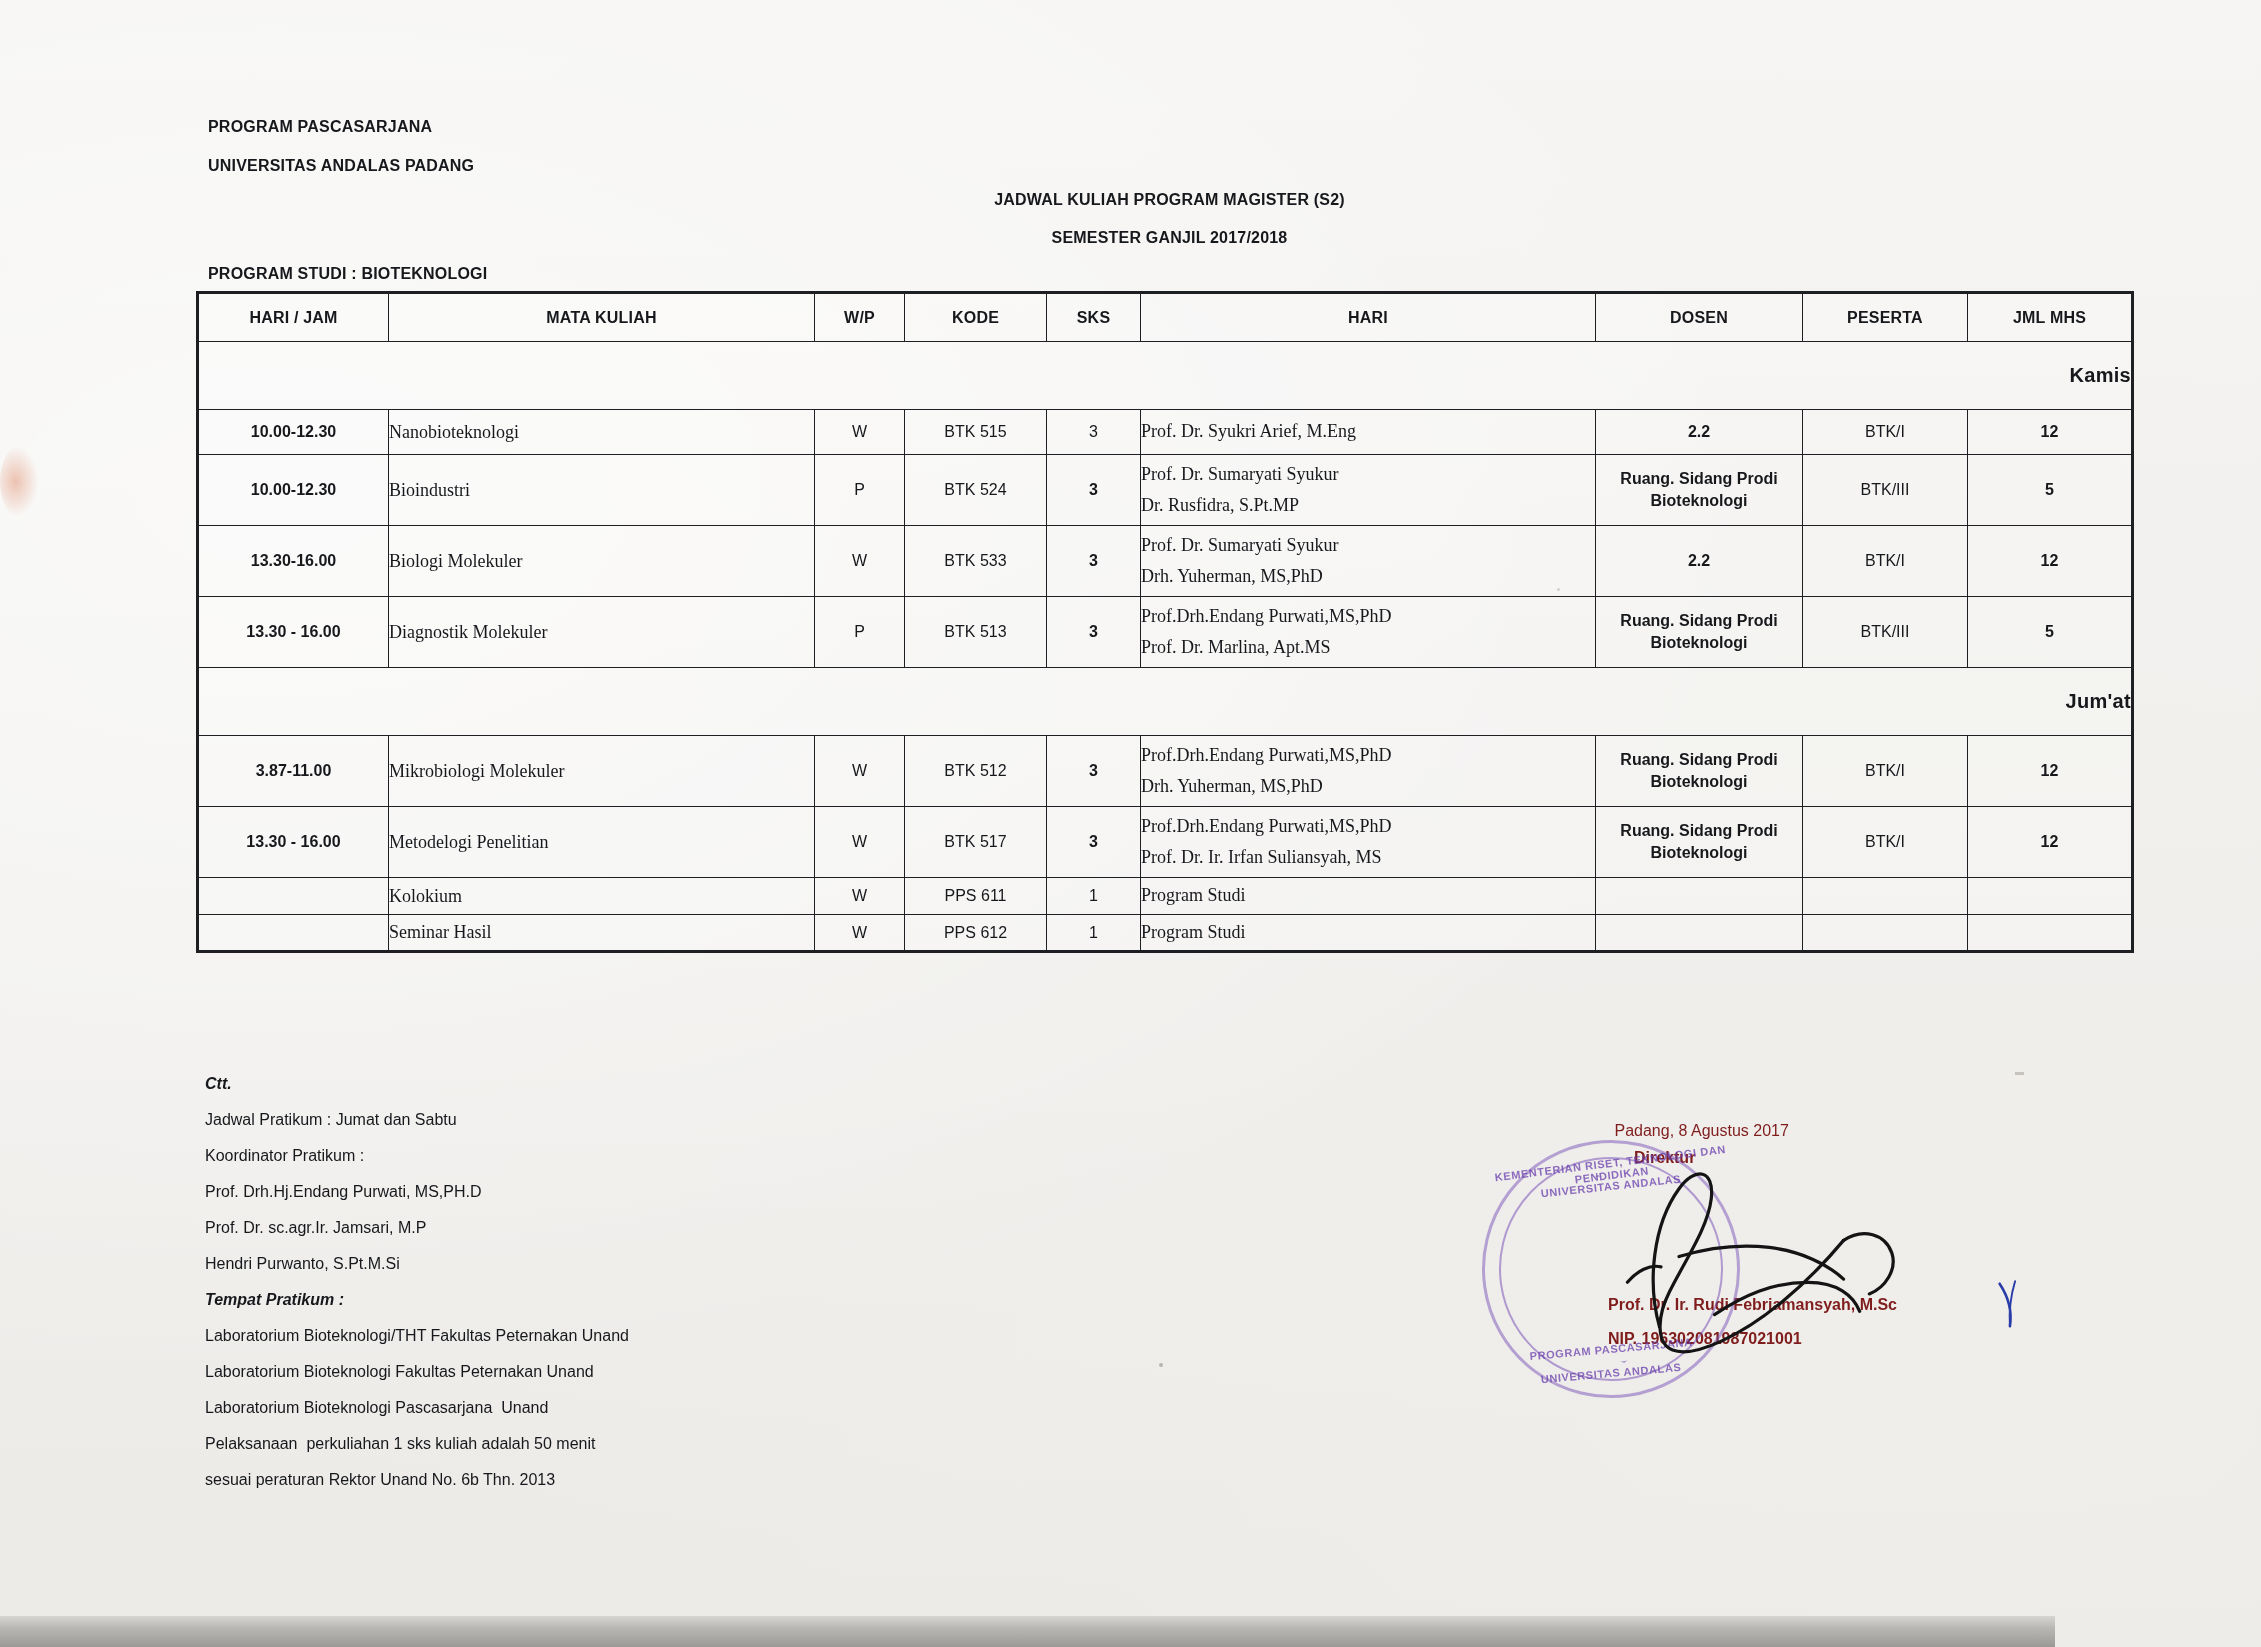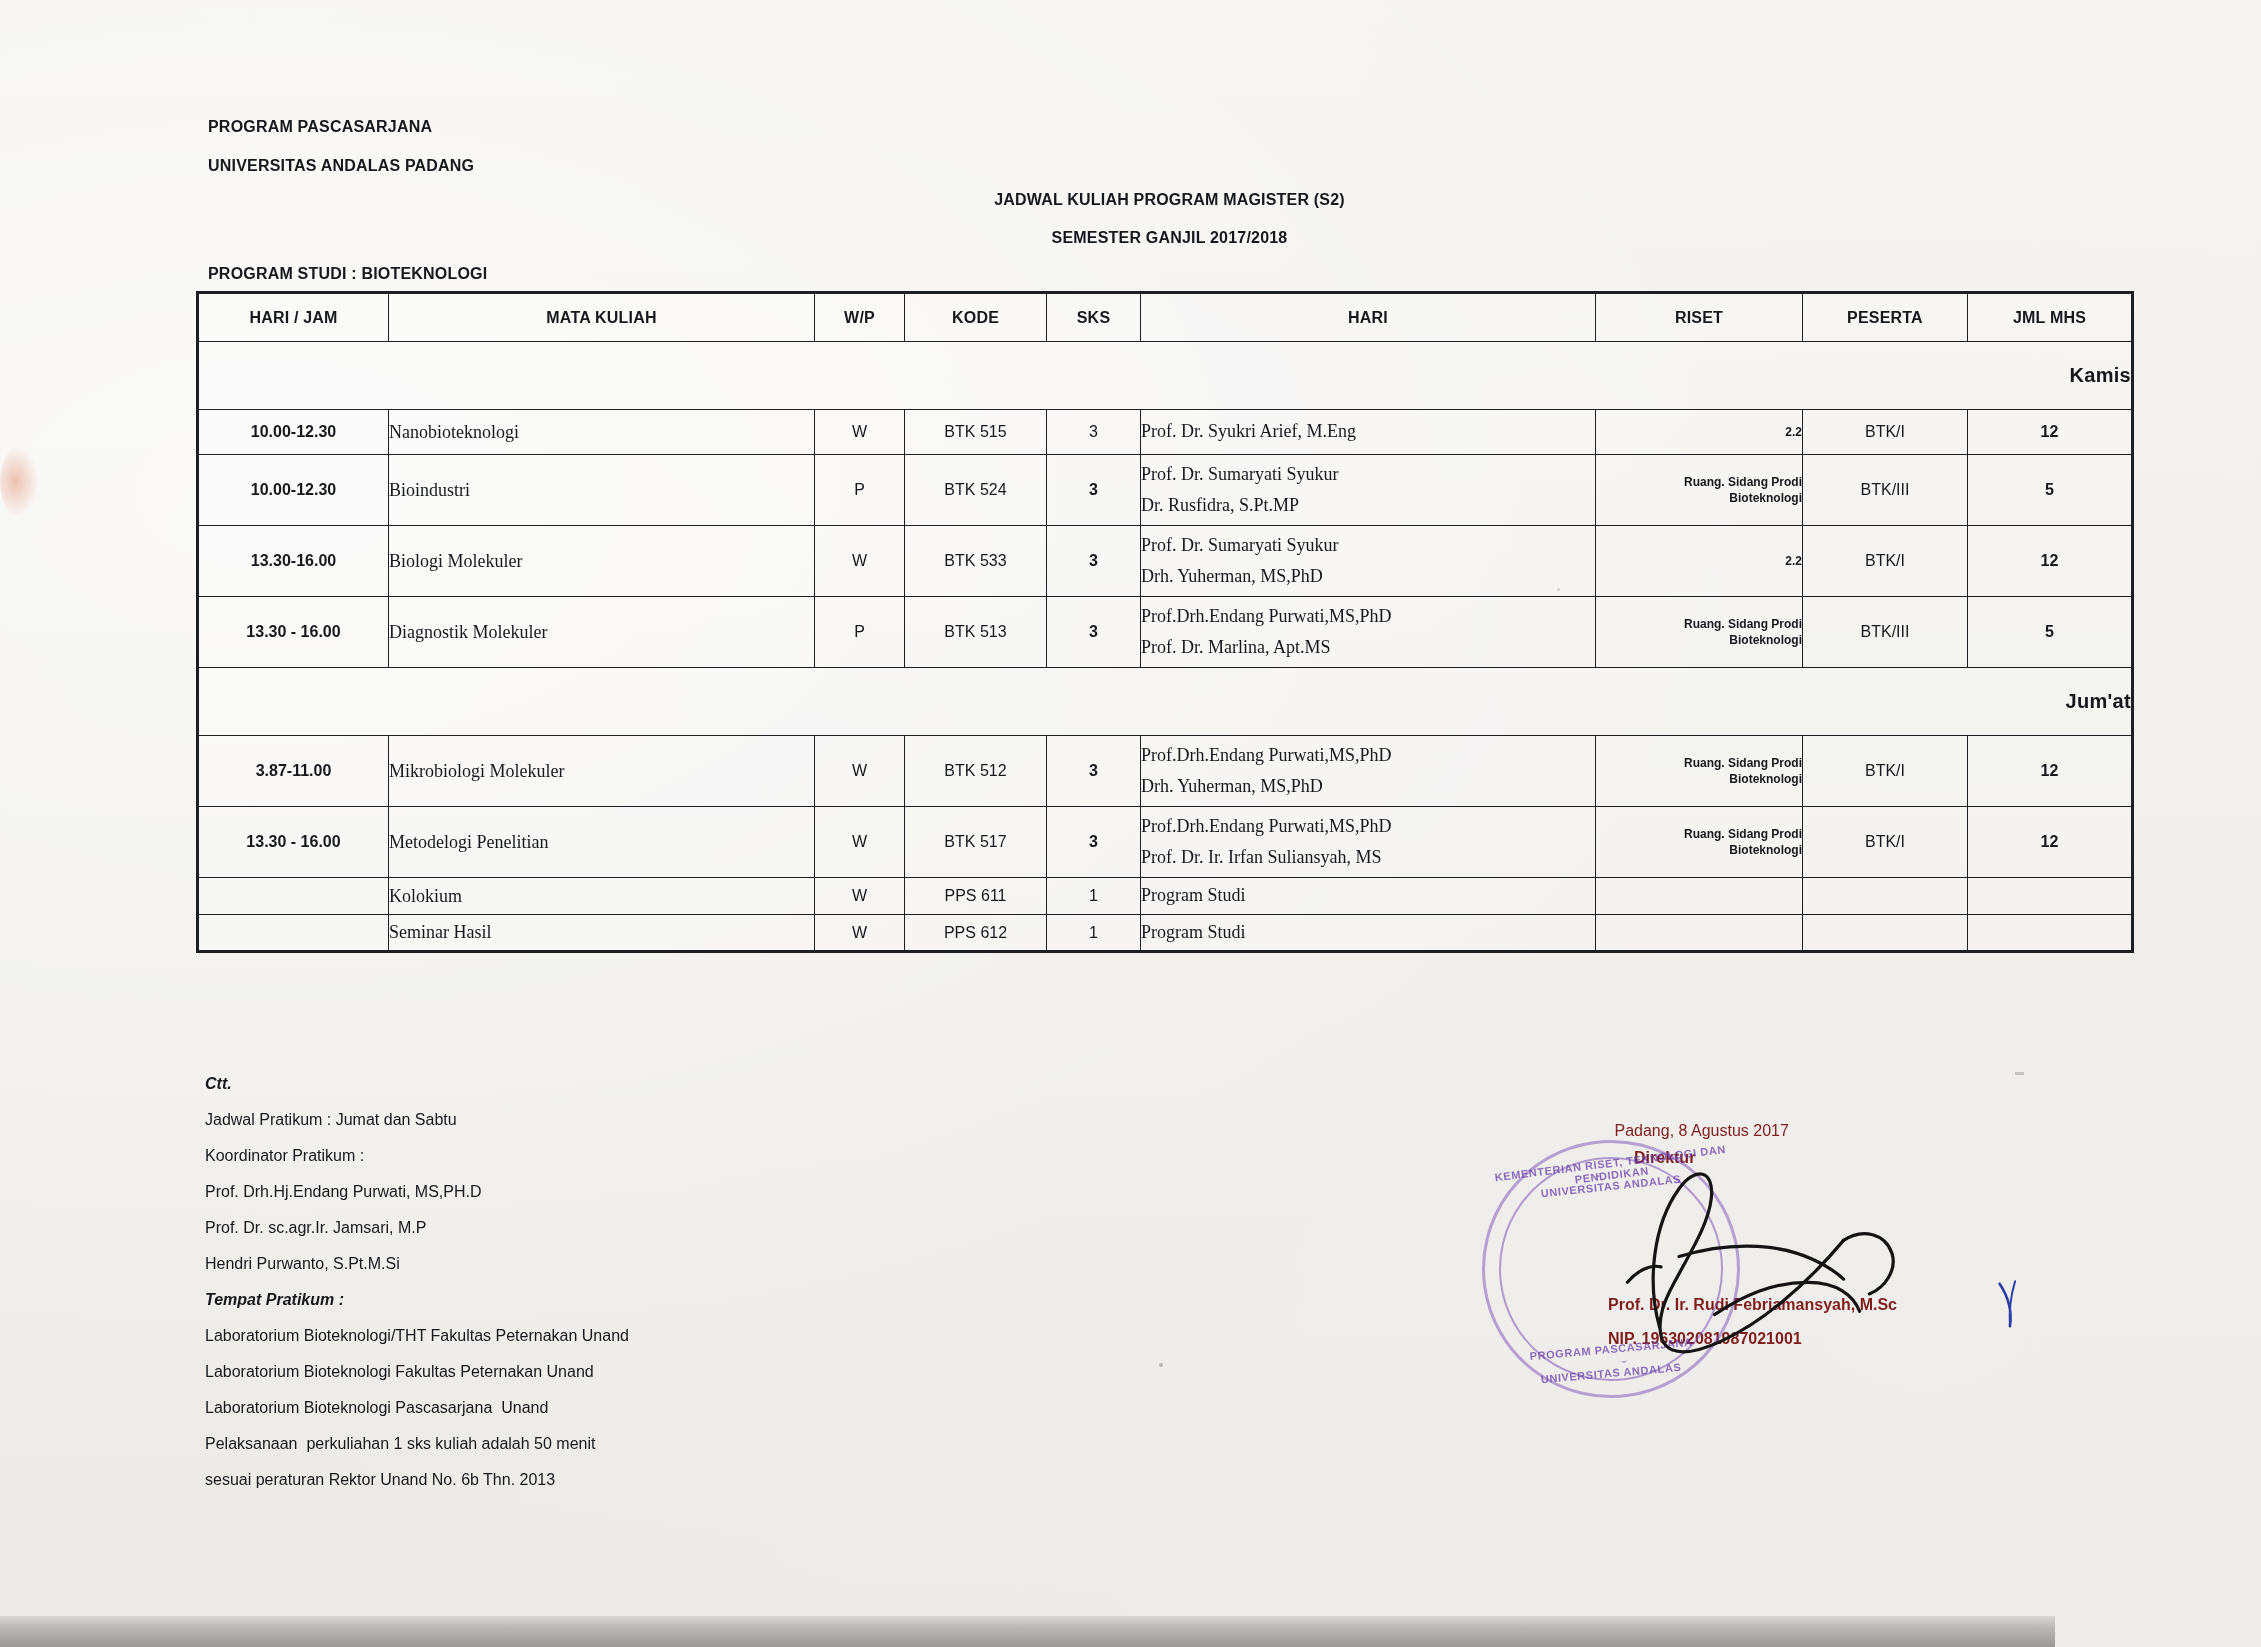--- a/index.html
+++ b/index.html
@@ -120,22 +120,22 @@
     font-size: 16px;
   }
   td.c-sks.bold, td.c-kode.bold { font-weight: bold; }
   td.c-dosen {
     font-family: "Liberation Serif", serif;
     font-size: 18px;
     padding-left: 9px;
     line-height: 1.75;
   }
   td.c-lokal {
-    text-align: right;
-    font-size: 12px;
+    text-align: center;
+    font-size: 16px;
     line-height: 1.35;
   }
   td.c-lokal.bold { font-weight: bold; }
   td.c-peserta {
     text-align: center;
     font-size: 16px;
   }
   td.c-jml {
     text-align: center;
     font-size: 16px;
@@ -299,21 +299,21 @@
         <col style="width:165px">
       </colgroup>
       <thead>
         <tr>
           <th class="outer-l outer-t">HARI / JAM</th>
           <th class="outer-t">MATA KULIAH</th>
           <th class="outer-t">W/P</th>
           <th class="outer-t">KODE</th>
           <th class="outer-t">SKS</th>
           <th class="outer-t">HARI</th>
-          <th class="outer-t">RISET</th>
+          <th class="outer-t">DOSEN</th>
           <th class="outer-t">PESERTA</th>
           <th class="outer-t outer-r">JML MHS</th>
         </tr>
       </thead>
       <tbody id="sched-body">
           <tr class="dayrow">
             <td class="outer-l outer-r" colspan="9">Kamis</td>
           </tr>
           <tr class="row-h1">
             <td class="c-time outer-l">10.00-12.30</td>

